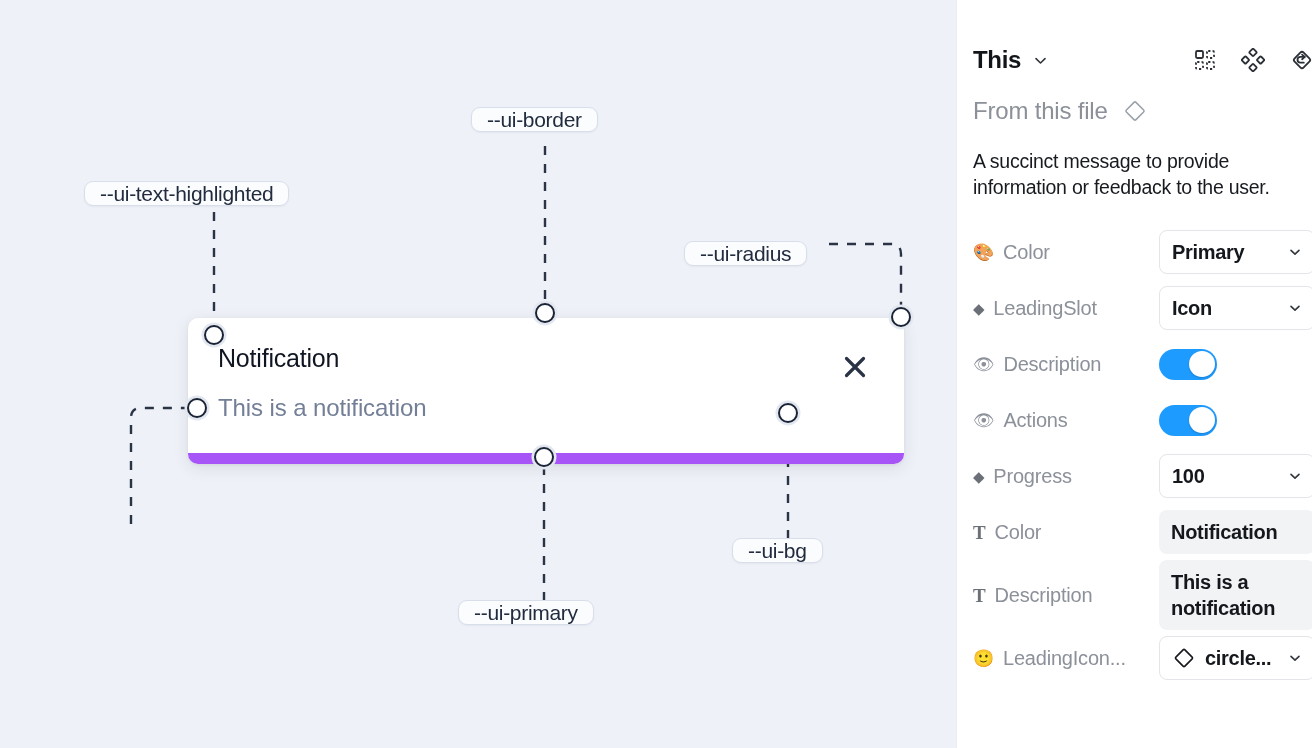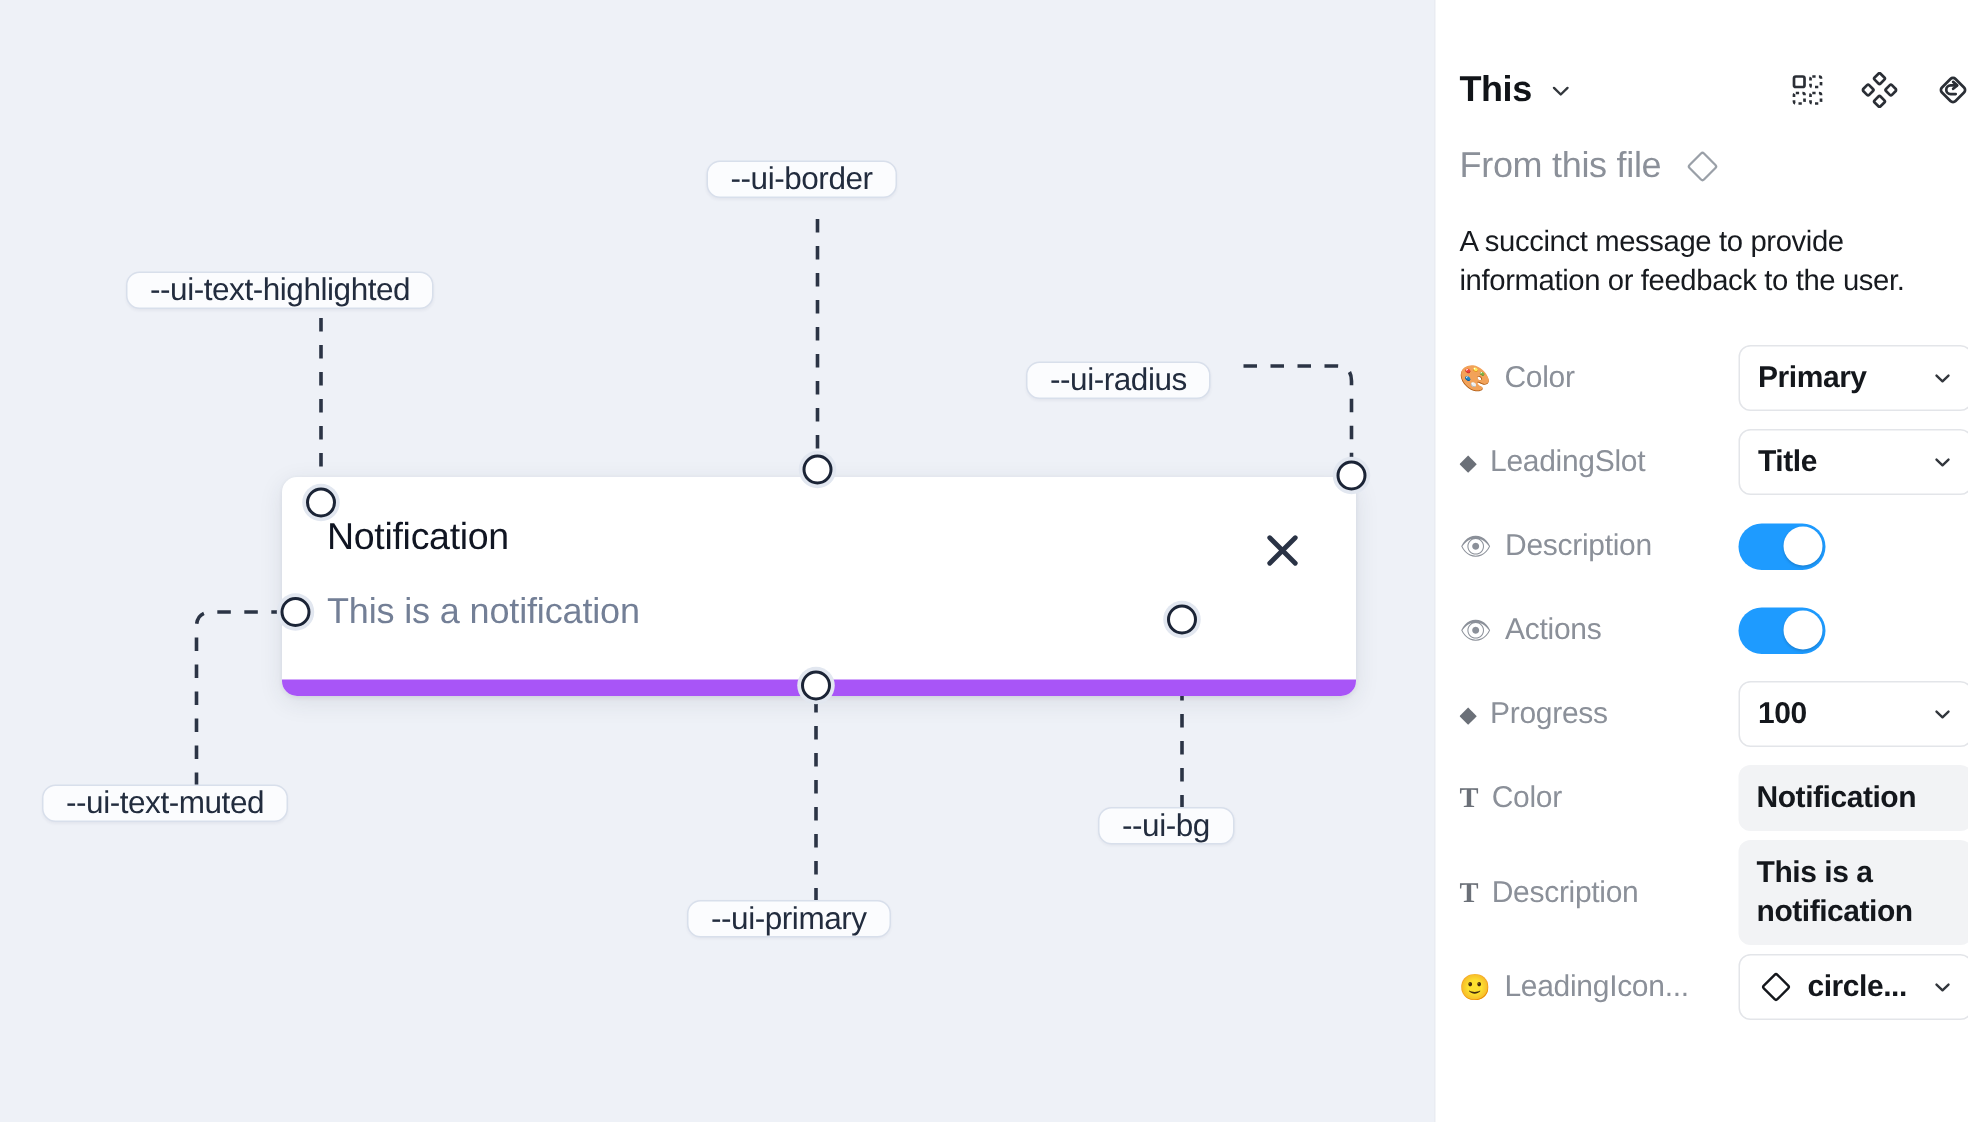--- a/index.html
+++ b/index.html
@@ -206,21 +206,20 @@
         <div class="toast-progress"></div>
       </div>
     </div>
 
     <div class="pill" style="left:471px; top:107px;">--ui-border</div>
 
     <div class="pill" style="left:84px; top:181px;text-align:right;">--ui-text-highlighted</div>
 
     <div class="pill" style="left:684px; top:225px;margin-top:16px;">--ui-radius</div>
 
-    <div class="pill" style="left:28px; top:523px;">--ui-text-muted</div>
 
     <div class="pill" style="left:458px; top:600px;text-align:center;">--ui-primary</div>
 
     <div class="pill" style="left:732px; top:538px;">--ui-bg</div>
 
     <div class="dot" style="left:535px; top:303px;"></div>
     <div class="dot" style="left:204px; top:325px;"></div>
     <div class="dot" style="left:891px; top:307px;"></div>
     <div class="dot" style="left:187px; top:398px;"></div>
     <div class="dot" style="left:534px; top:447px;"></div>
@@ -298,21 +297,21 @@
         </div>
       </div>
 
       <div class="prop-row">
         <div class="prop-label">
           <span class="prop-icon diamond">◆</span>
           <span>LeadingSlot</span>
         </div>
         <div class="prop-ctl">
           <div class="select">
-            <span class="sel-val">Title</span>
+            <span class="sel-val">Icon</span>
             <span class="sel-chev">
               <svg width="14" height="14" viewBox="0 0 14 14" xmlns="http://www.w3.org/2000/svg">
                 <path d="M3 5.4 L7 9.2 L11 5.4" fill="none" stroke="currentColor" stroke-width="1.6" stroke-linecap="round" stroke-linejoin="round"></path>
               </svg>
             </span>
           </div>
         </div>
       </div>
 
       <div class="prop-row">

